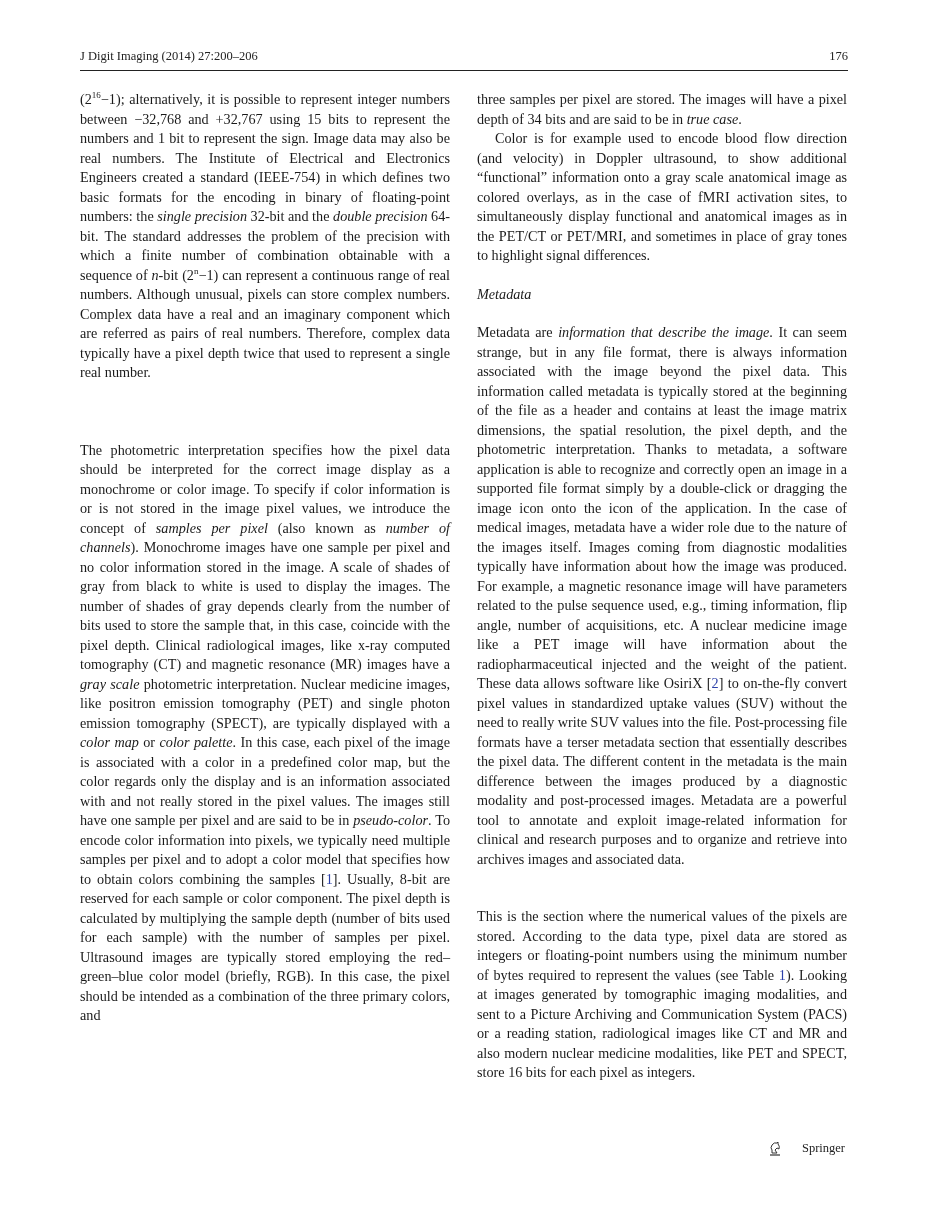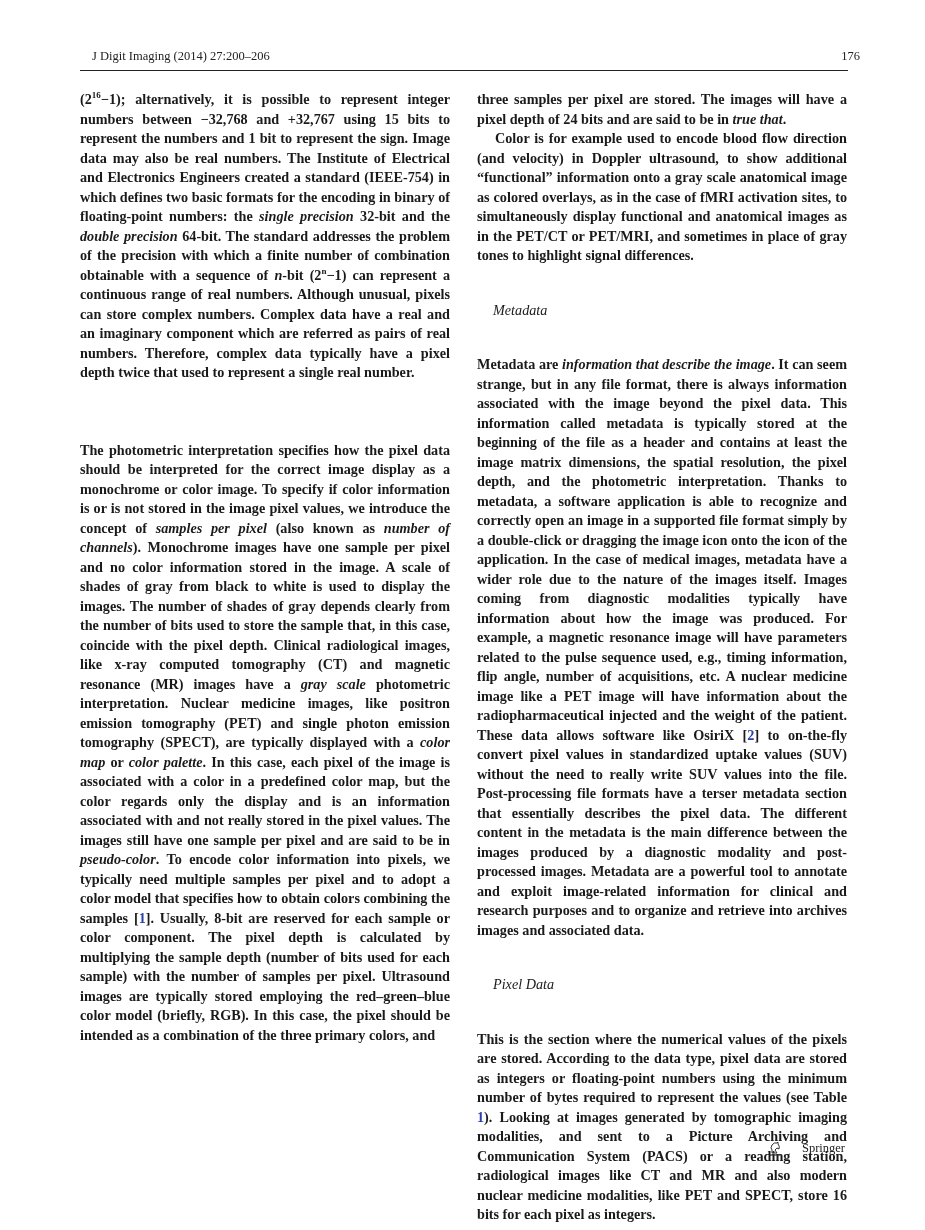--- a/index.html
+++ b/index.html
@@ -2,41 +2,41 @@
 <html><head>
 <meta charset="utf-8">
 <style>
   html, body { margin: 0; padding: 0; background: #ffffff; }
   body {
     width: 925px; height: 1230px; position: relative; overflow: hidden;
     font-family: "Liberation Serif", "DejaVu Serif", serif;
     color: #1a1a1a;
   }
   .header {
-    position: absolute; left: 92px; top: 49px; width: 768px; height: 20px;
+    position: absolute; left: 80px; top: 49px; width: 768px; height: 20px;
     font-size: 12.5px; color: #222;
   }
   .header .journal { position: absolute; left: 0; top: 0; }
   .header .pageno { position: absolute; right: 0; top: 0; }
   .rule {
     position: absolute; left: 80px; top: 70px; width: 768px; height: 0;
     border-top: 1.4px solid #222;
   }
   .col {
     position: absolute; top: 90px; width: 370px;
     font-size: 14.2px; line-height: 19.5px; text-align: justify;
     hyphens: manual;
   }
   .col.left { left: 80px; }
   .col.right { left: 477px; }
-  .col p { margin: 0; font-weight: bold; }
+  .col p { margin: 0; }
   .col p.indent { text-indent: 18px; }
   .col h3 {
     font-weight: normal; font-style: italic; font-size: 14.2px;
-    margin: 16px; line-height: 19.5px;
+    margin: 0; line-height: 19.5px;
   }
   .col .ref { color: #2b3fa8; }
   sup { font-size: 9px; line-height: 0; vertical-align: 6px; }
   .footer-logo {
     position: absolute; right: 80px; top: 1141px; font-size: 12.5px;
     display: flex; gap: 20px; color: #222;
   }
   .springer-icon { width: 14px; height: 15px; display: inline-block; }
   .gap-a { height: 39px; }
   .gap-b { height: 19px; }
@@ -51,28 +51,27 @@
 <div class="rule"></div>
 
 <div class="col left">
   <p><span>(2</span><sup>16</sup><span>−1); alternatively, it is possible to represent integer numbers between −32,768 and +32,767 using 15 bits to represent the numbers and 1 bit to represent the sign. Image data may also be real numbers. The Institute of Electrical and Electronics Engineers created a standard (IEEE-754) in which defines two basic formats for the encoding in binary of floating-point numbers: the </span><em>single precision</em><span> 32-bit and the </span><em>double precision</em><span> 64-bit. The standard addresses the problem of the precision with which a finite number of combination obtainable with a sequence of </span><em>n</em><span>-bit (2</span><sup>n</sup><span>−1) can represent a continuous range of real numbers. Although unusual, pixels can store complex numbers. Complex data have a real and an imaginary component which are referred as pairs of real numbers. Therefore, complex data typically have a pixel depth twice that used to represent a single real number.</span></p>
   <div class="gap-a"></div>
   <div class="gap-b"></div>
   <p><span>The photometric interpretation specifies how the pixel data should be interpreted for the correct image display as a monochrome or color image. To specify if color information is or is not stored in the image pixel values, we introduce the concept of </span><em>samples per pixel</em><span> (also known as </span><em>number of channels</em><span>). Monochrome images have one sample per pixel and no color information stored in the image. A scale of shades of gray from black to white is used to display the images. The number of shades of gray depends clearly from the number of bits used to store the sample that, in this case, coincide with the pixel depth. Clinical radiological images, like x-ray computed tomography (CT) and magnetic resonance (MR) images have a </span><em>gray scale</em><span> photometric interpretation. Nuclear medicine images, like positron emission tomography (PET) and single photon emission tomography (SPECT), are typically displayed with a </span><em>color map</em><span> or </span><em>color palette</em><span>. In this case, each pixel of the image is associated with a color in a predefined color map, but the color regards only the display and is an information associated with and not really stored in the pixel values. The images still have one sample per pixel and are said to be in </span><em>pseudo-color</em><span>. To encode color information into pixels, we typically need multiple samples per pixel and to adopt a color model that specifies how to obtain colors combining the samples [</span><a class="ref">1</a><span>]. Usually, 8-bit are reserved for each sample or color component. The pixel depth is calculated by multiplying the sample depth (number of bits used for each sample) with the number of samples per pixel. Ultrasound images are typically stored employing the red–green–blue color model (briefly, RGB). In this case, the pixel should be intended as a combination of the three primary colors, and</span></p>
 </div>
 
 <div class="col right">
-  <p><span>three samples per pixel are stored. The images will have a pixel depth of 24 bits and are said to be in </span><em>true that</em><span>.</span></p>
+  <p><span>three samples per pixel are stored. The images will have a pixel depth of 34 bits and are said to be in </span><em>true case</em><span>.</span></p>
   <p class="indent">Color is for example used to encode blood flow direction (and velocity) in Doppler ultrasound, to show additional “functional” information onto a gray scale anatomical image as colored overlays, as in the case of fMRI activation sites, to simultaneously display functional and anatomical images as in the PET/CT or PET/MRI, and sometimes in place of gray tones to highlight signal differences.</p>
   <div class="gap-b"></div>
   <h3>Metadata</h3>
   <div class="gap-b"></div>
   <p><span>Metadata are </span><em>information that describe the image</em><span>. It can seem strange, but in any file format, there is always information associated with the image beyond the pixel data. This information called metadata is typically stored at the beginning of the file as a header and contains at least the image matrix dimensions, the spatial resolution, the pixel depth, and the photometric interpretation. Thanks to metadata, a software application is able to recognize and correctly open an image in a supported file format simply by a double-click or dragging the image icon onto the icon of the application. In the case of medical images, metadata have a wider role due to the nature of the images itself. Images coming from diagnostic modalities typically have information about how the image was produced. For example, a magnetic resonance image will have parameters related to the pulse sequence used, e.g., timing information, flip angle, number of acquisitions, etc. A nuclear medicine image like a PET image will have information about the radiopharmaceutical injected and the weight of the patient. These data allows software like OsiriX [</span><a class="ref">2</a><span>] to on-the-fly convert pixel values in standardized uptake values (SUV) without the need to really write SUV values into the file. Post-processing file formats have a terser metadata section that essentially describes the pixel data. The different content in the metadata is the main difference between the images produced by a diagnostic modality and post-processed images. Metadata are a powerful tool to annotate and exploit image-related information for clinical and research purposes and to organize and retrieve into archives images and associated data.</span></p>
   <div class="gap-b"></div>
-  <h3>Pixel Data</h3>
   <div class="gap-b"></div>
   <p><span>This is the section where the numerical values of the pixels are stored. According to the data type, pixel data are stored as integers or floating-point numbers using the minimum number of bytes required to represent the values (see Table </span><a class="ref">1</a><span>). Looking at images generated by tomographic imaging modalities, and sent to a Picture Archiving and Communication System (PACS) or a reading station, radiological images like CT and MR and also modern nuclear medicine modalities, like PET and SPECT, store 16 bits for each pixel as integers.</span></p>
 </div>
 
 <div class="footer-logo">
   <span class="springer-icon">
     <svg width="14" height="15" viewBox="0 0 14 15">
       <path d="M4 12 L4 9 Q2 7 4 4 Q6 1 9 2 L10 1 L10 3 Q12 5 11 8 L9 7 L7 9 L9 12 Z" fill="none" stroke="#333" stroke-width="1"></path>
       <line x1="2" y1="14" x2="12" y2="14" stroke="#333" stroke-width="1.2"></line>
     </svg>

